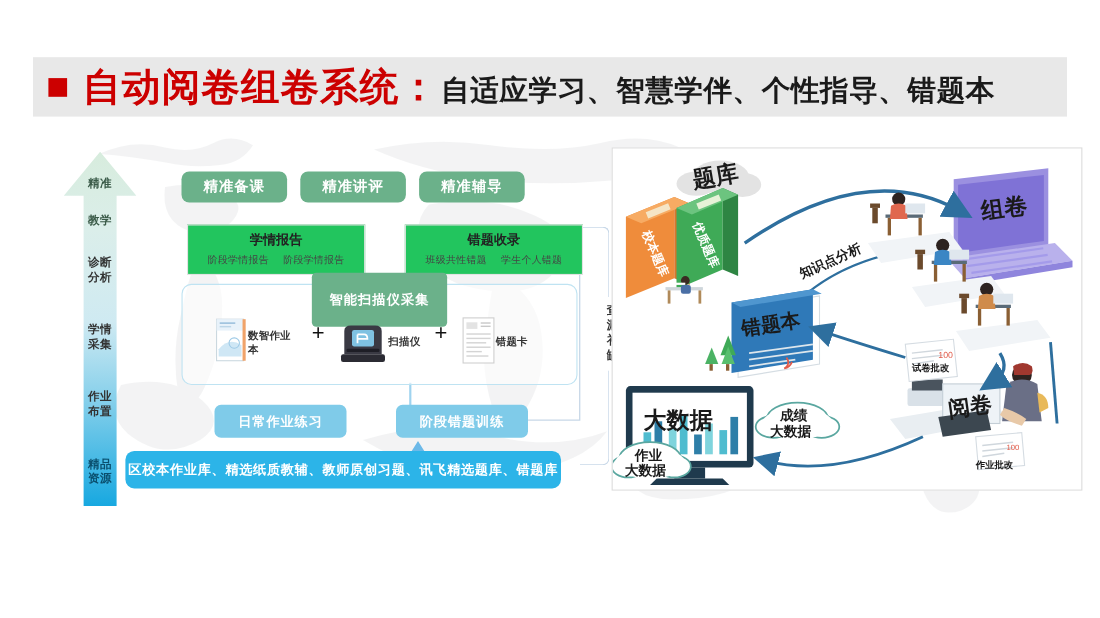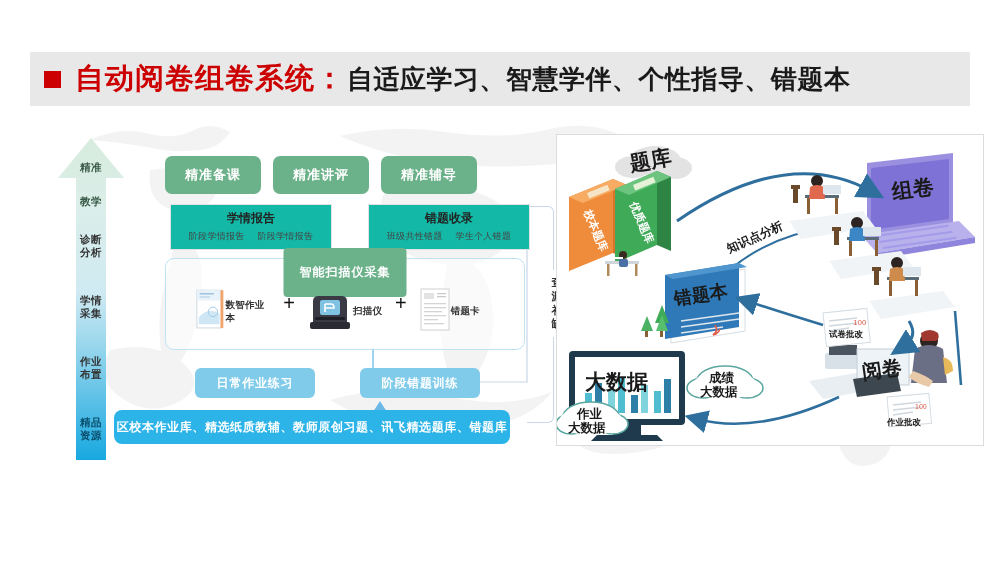--- a/index.html
+++ b/index.html
@@ -23,21 +23,21 @@
     background:#e8e8e8;
     display:flex;align-items:center;
   }
   .header-bullet{
     width:17px;height:17px;background:#cc0000;margin-left:14px;flex:0 0 auto;
   }
   .header-title{
     margin-left:14px;display:flex;align-items:baseline;white-space:nowrap;
   }
   .header-title .t1{
-    color:#cc0000;font-size:29px;font-weight:bold;letter-spacing:1px;
+    color:#cc0000;font-size:35px;font-weight:bold;letter-spacing:1px;
   }
   .header-title .t2{
     color:#1a1a1a;font-size:26px;font-weight:bold;letter-spacing:.5px;margin-left:2px;
   }
 
   
   .left-panel{position:absolute;left:30px;top:120px;width:510px;height:340px;}
 
   
   .stage-arrow{position:absolute;left:28px;top:18px;width:66px;height:322px;}
@@ -47,31 +47,31 @@
   }
   .stage-lbl{
     flex:1;display:flex;flex-direction:column;align-items:center;justify-content:center;
     font-size:10.5px;font-weight:bold;color:#333;line-height:1.25;letter-spacing:.5px;
   }
   .stage-lbl.s1{color:#3a5a48;padding-top:16px;gap:20px;}
   .stage-lbl.s5{color:#0a4f6e;}
 
   
   .green-btn{
-    position:absolute;height:38px;border-radius:7px;background:#6bb18a;
+    position:absolute;height:28px;border-radius:7px;background:#6bb18a;
     display:flex;align-items:center;justify-content:center;
     color:#ffffff;font-size:13px;font-weight:bold;letter-spacing:1px;
   }
   .gb1{left:135px;top:36px;width:96px;}
   .gb2{left:243px;top:36px;width:96px;}
   .gb3{left:351px;top:36px;width:96px;}
 
   
   .rep-card{
-    position:absolute;height:44px;background:#14b8a6;border:1px solid #e2e2e2;
+    position:absolute;height:44px;background:#22c55e;border:1px solid #e2e2e2;
     display:flex;flex-direction:column;align-items:center;justify-content:center;
   }
   .rep-card .rc-title{font-size:12px;font-weight:bold;color:#222;line-height:1.3;}
   .rep-card .rc-sub{font-size:9px;color:#444;margin-top:3px;letter-spacing:.3px;}
   .rep-card .rc-sub span{margin:0 5px;}
   .rc1{left:140px;top:84px;width:160px;}
   .rc2{left:338px;top:84px;width:160px;}
 
   
   .scan-box{

